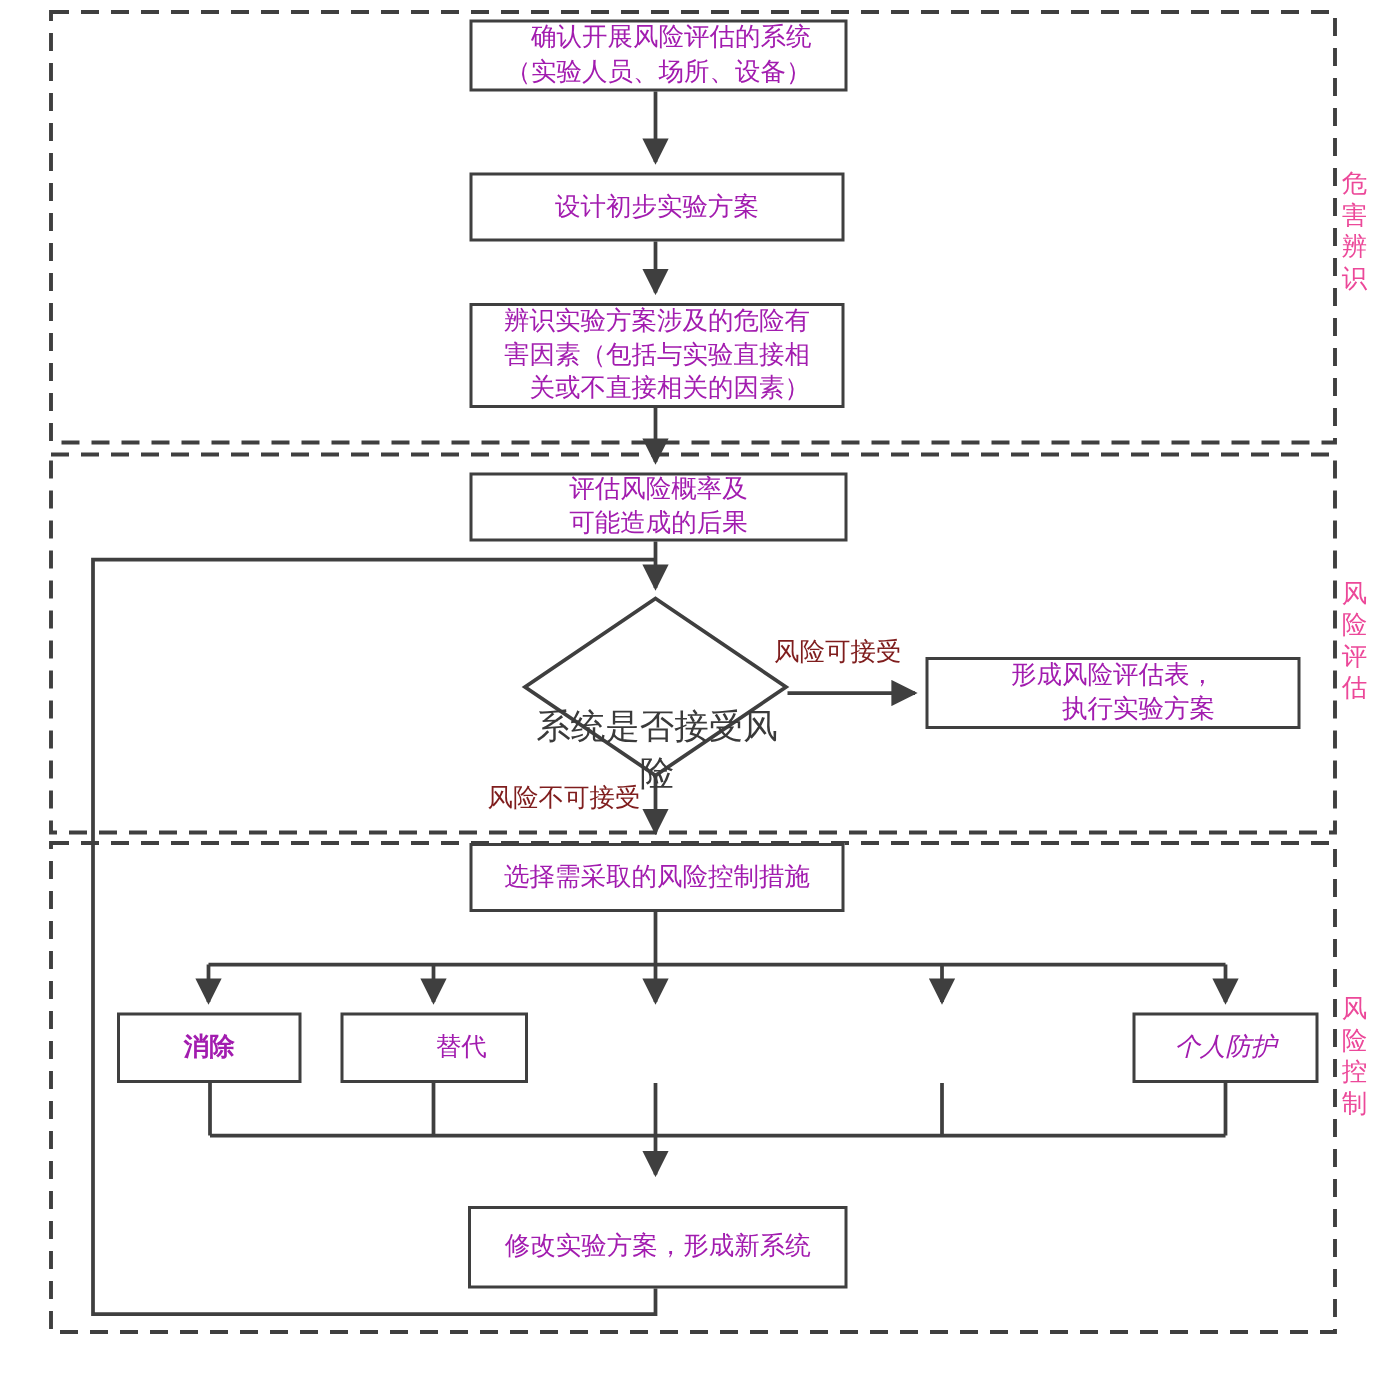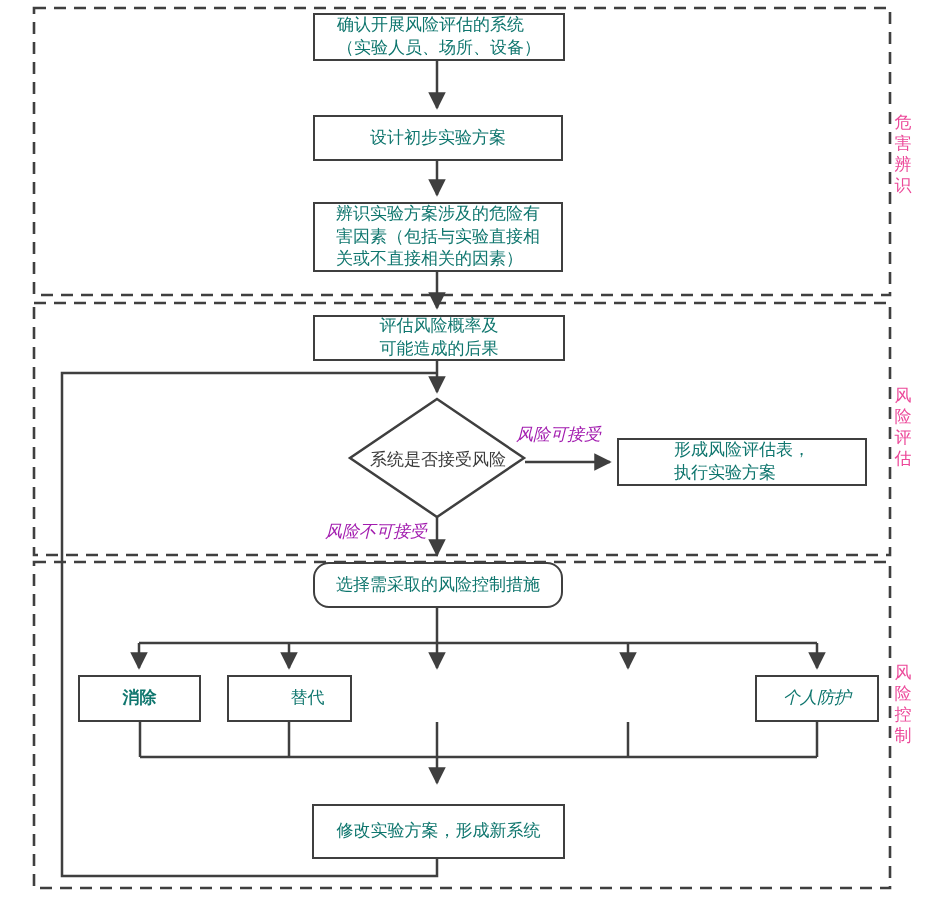--- a/index.html
+++ b/index.html
@@ -22,42 +22,42 @@
     top: 0;
   }
   .node {
     position: absolute;
     box-sizing: border-box;
     border: 2px solid #3f3f3f;
     background: #ffffff;
     display: flex;
     align-items: center;
     justify-content: center;
-    text-align: left;
+    text-align: right;
     white-space: pre-line;
     font-size: 17px;
     line-height: 1.33;
-    color: #0f766e;
+    color: #a21caf;
   }
   .plain {
     position: absolute;
     font-size: 17px;
     line-height: 1.2;
-    color: #a21caf;
+    color: #7f1d1d;
     white-space: nowrap;
-    font-style: italic;
   }
   .diamond-label {
     position: absolute;
     display: flex;
     align-items: center;
     justify-content: center;
     text-align: center;
-    font-size: 17px;
+    font-size: 23px;
     color: #3a3a3a;
+    margin-top: 41px;
   }
   .vlabel {
     position: absolute;
     width: 20px;
     word-break: break-all;
     text-align: center;
     font-size: 17px;
     line-height: 1.24;
     color: #ec4899;
   }
@@ -122,21 +122,21 @@
 关或不直接相关的因素）</div>
 
   <div class="node" style="left:313px; top:315px; width:252px; height:46px;">评估风险概率及
 可能造成的后果</div>
 
   <div class="diamond-label" style="left:352px; top:444px; width:172px; height:30px;">系统是否接受风险</div>
 
   <div class="node" style="left:617px; top:438px; width:250px; height:48px;">形成风险评估表，
 执行实验方案</div>
 
-  <div class="node" style="left:313px; top:562px; width:250px; height:46px;border-radius:16px;">选择需采取的风险控制措施</div>
+  <div class="node" style="left:313px; top:562px; width:250px; height:46px;">选择需采取的风险控制措施</div>
 
   <div class="node" style="left:78px; top:675px; width:123px; height:47px;font-weight:bold;">消除</div>
 
   <div class="node" style="left:227px; top:675px; width:125px; height:47px;padding-left:36px;">替代</div>
 
 
 
   <div class="node" style="left:755px; top:675px; width:124px; height:47px;font-style:italic;">个人防护</div>
 
   <div class="node" style="left:312px; top:790px; width:253px; height:55px;margin-top:14px;">修改实验方案，形成新系统</div>

